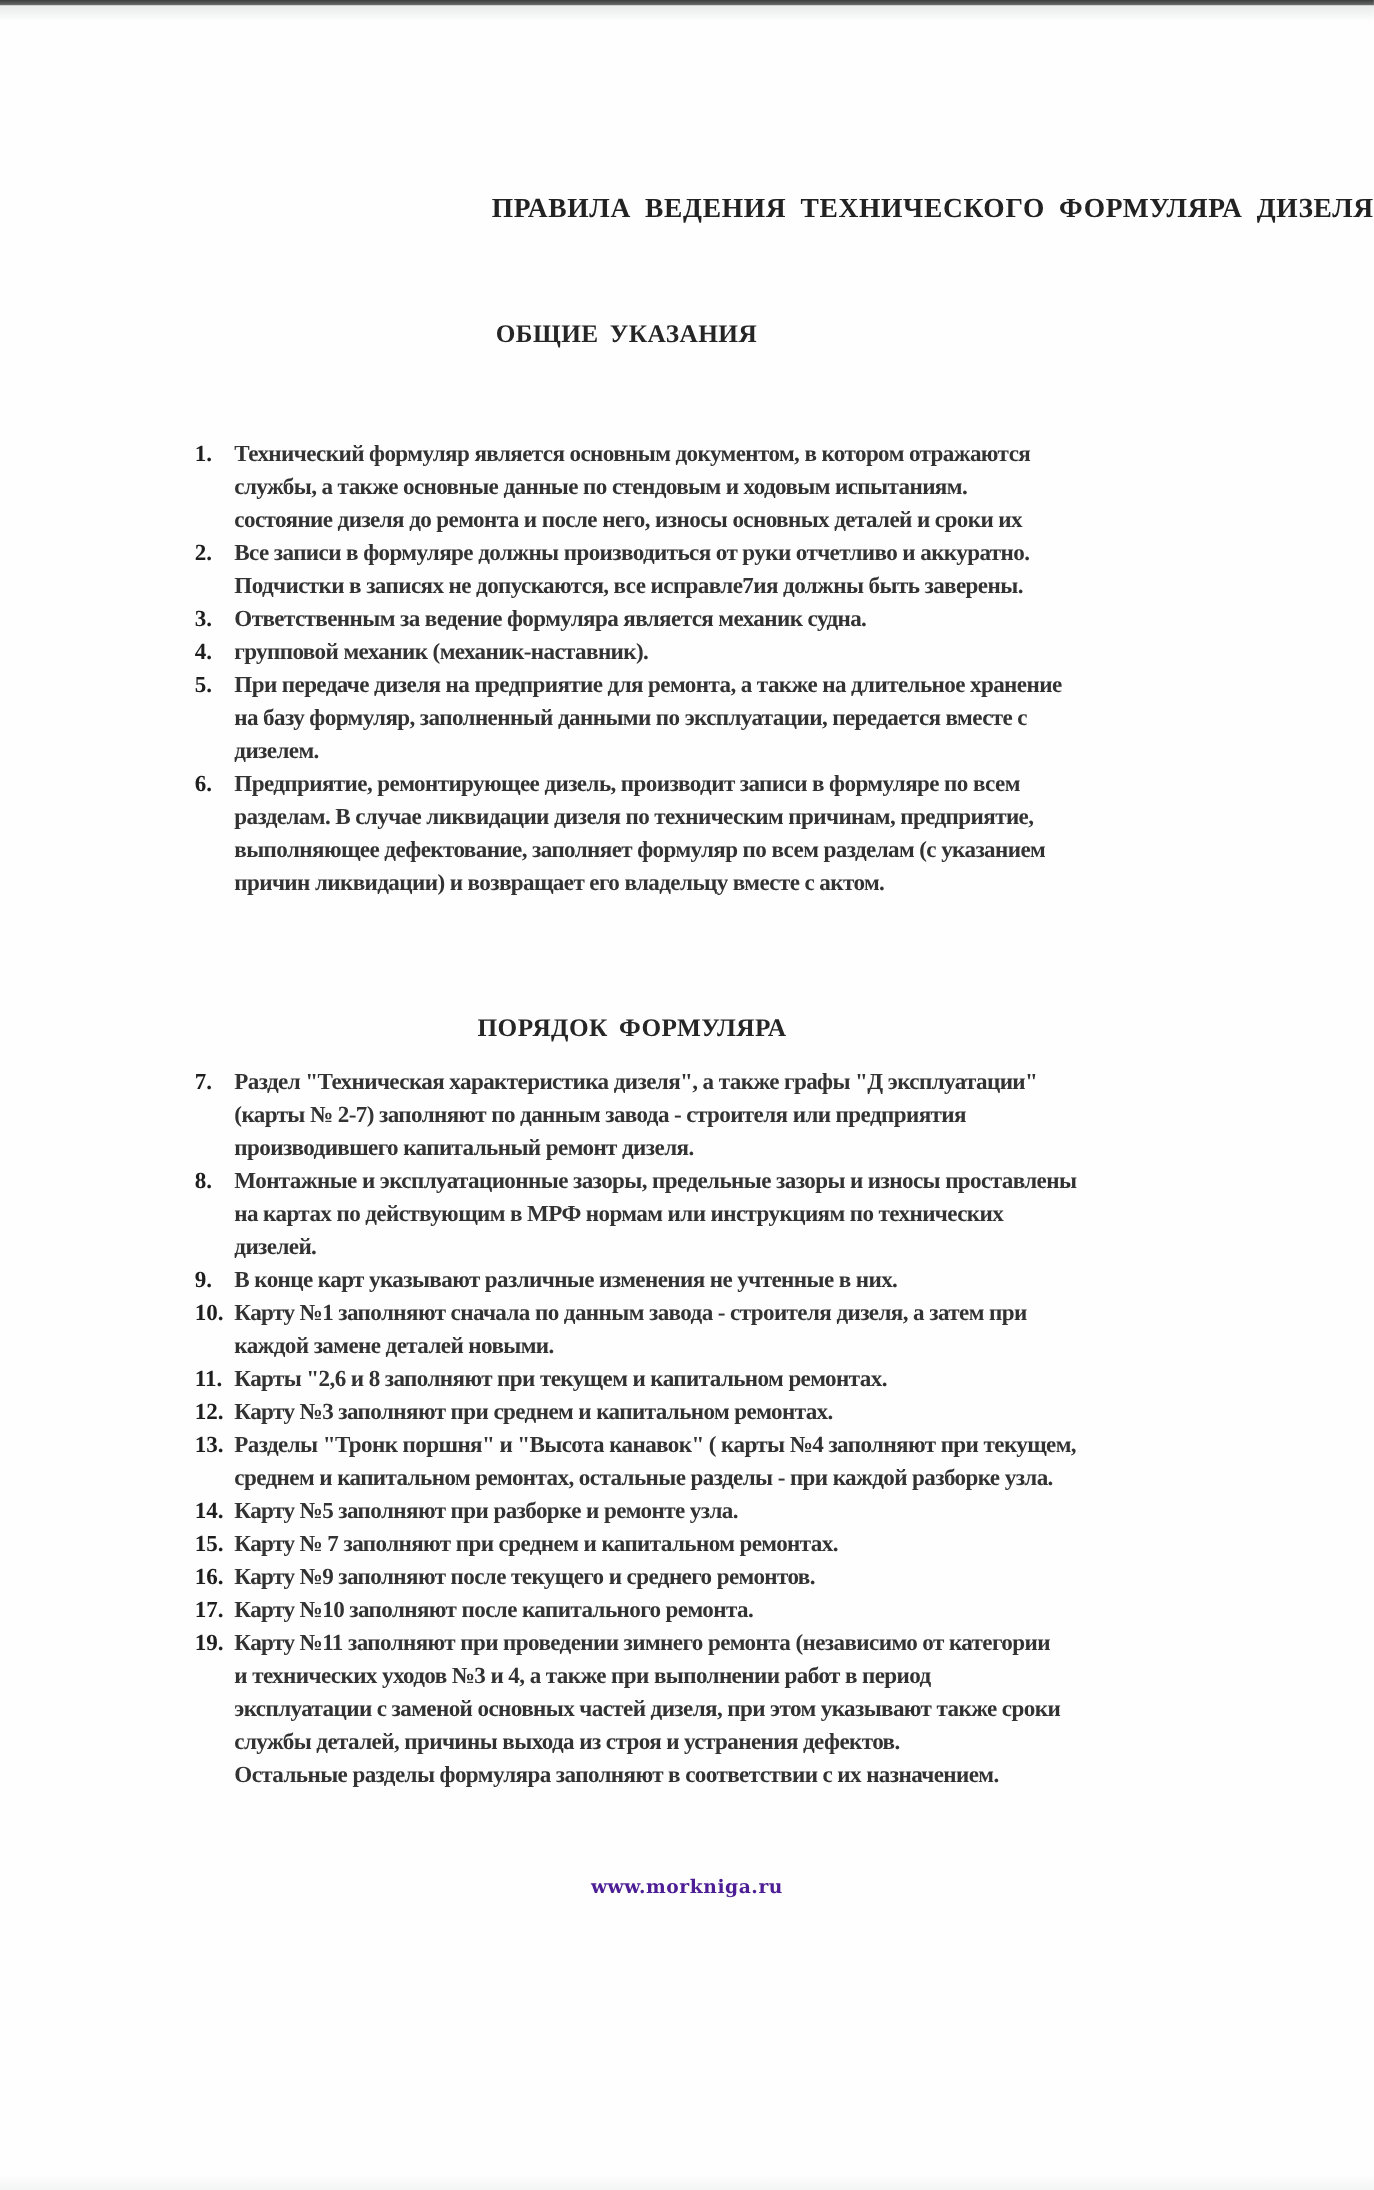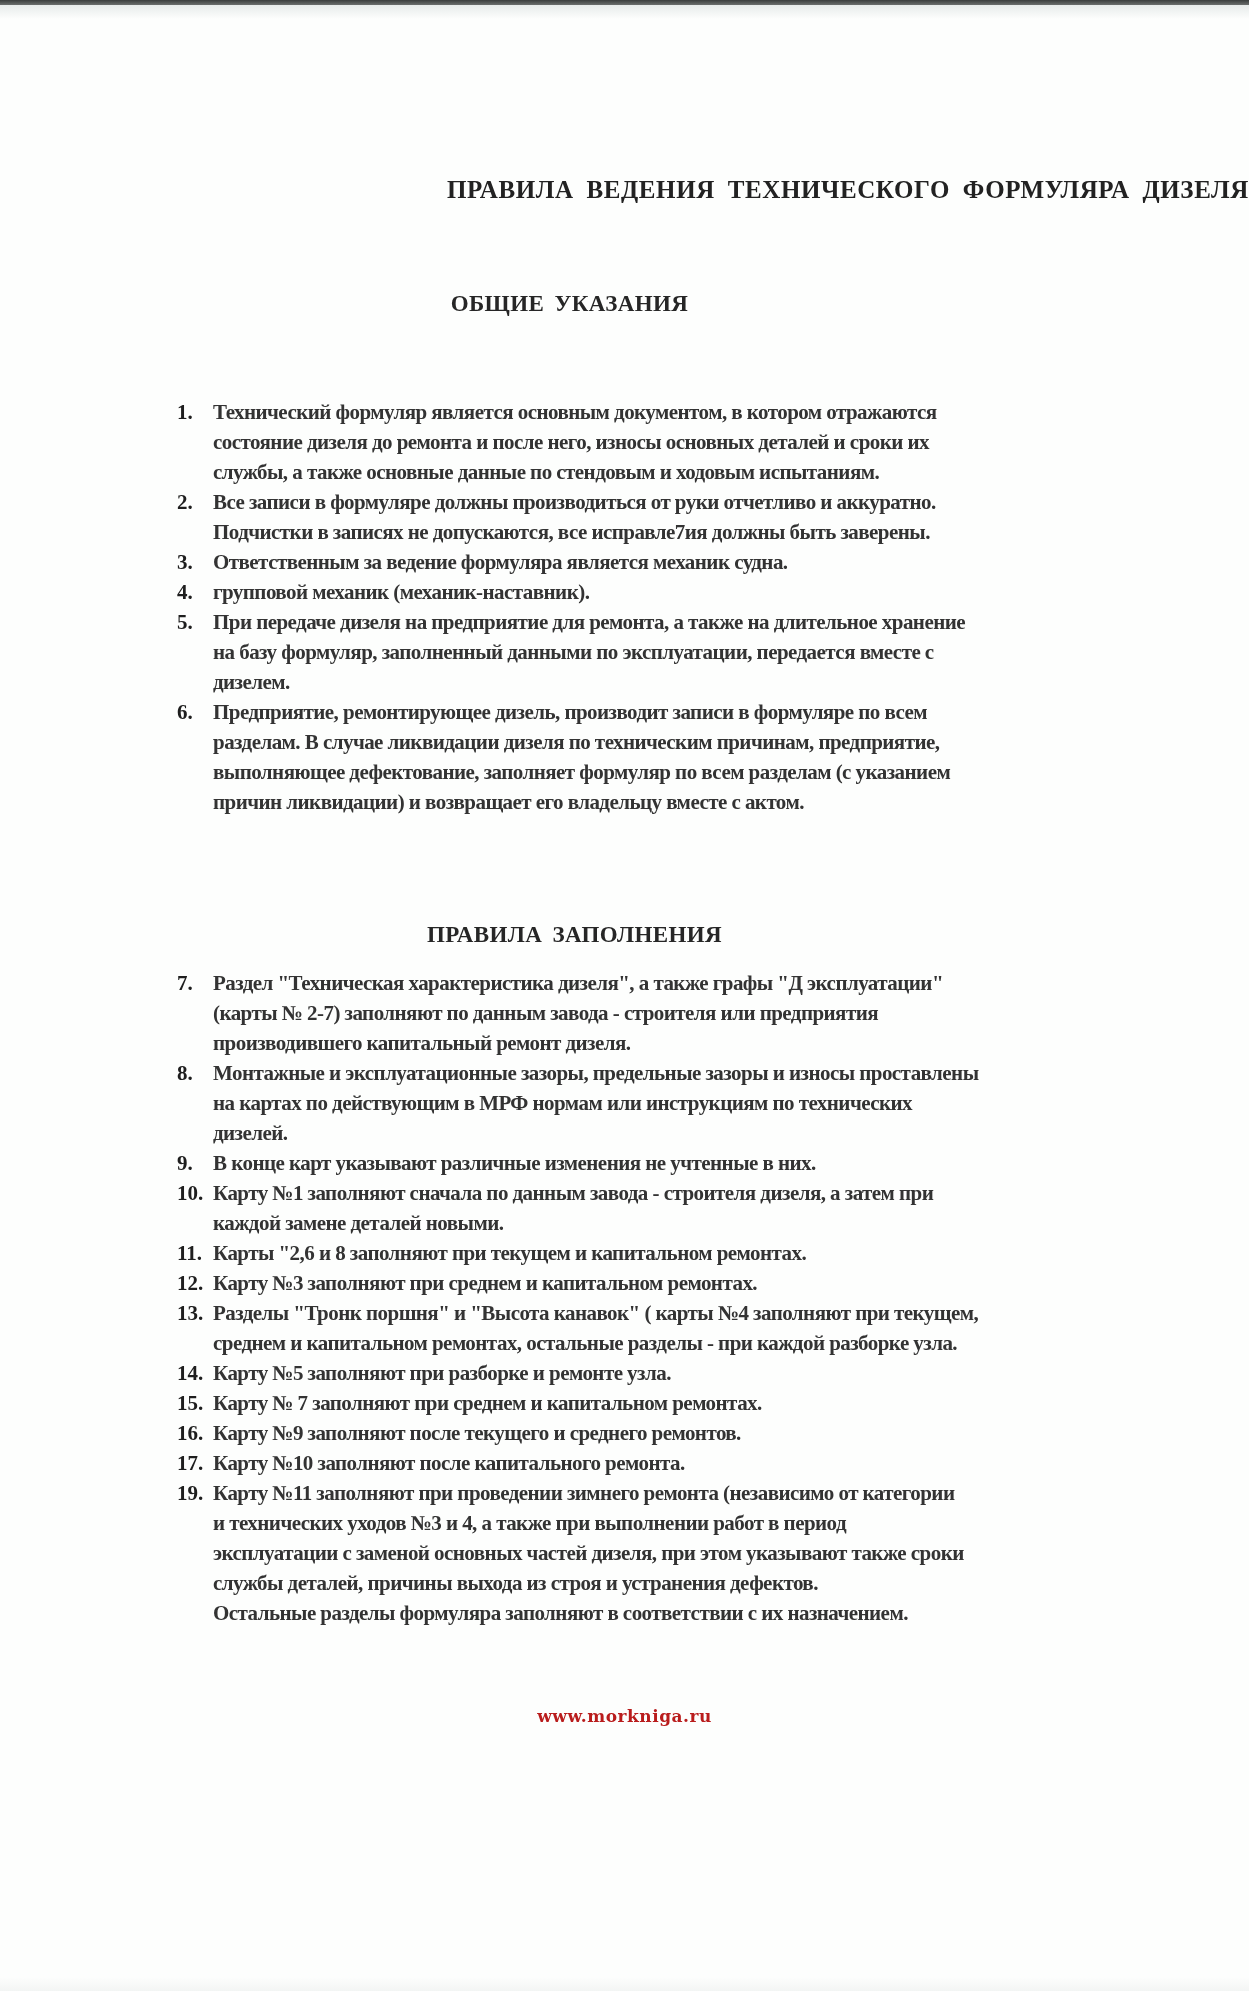--- a/index.html
+++ b/index.html
@@ -41,43 +41,43 @@
   .list1 { top:397px; }
   .list2 { top:968px; }
   .item { position:relative; padding-left:36px; }
   .num {
     position:absolute; left:0; top:0; font-weight:bold; color:#1e1e1e; letter-spacing:0;
   }
   .text { display:block; }
   .watermark {
     position:absolute; left:0; width:1249px; top:1706px; text-align:center;
     font-family:"DejaVu Serif", serif; font-weight:bold; font-size:17px;
-    color:#b91c1c; letter-spacing:0.5px;
+    color:#4c1d95; letter-spacing:0.5px;
   }
   .bottomedge {
     position:absolute; left:0; bottom:0; width:1249px; height:14px;
     background:linear-gradient(#fdfefd, #f3f5f4);
   }
 </style>
 </head>
 <body>
 
 <div class="topbar"></div>
 <div class="topshade"></div>
 
 <div class="page">
   <div class="title">ПРАВИЛА ВЕДЕНИЯ ТЕХНИЧЕСКОГО ФОРМУЛЯРА ДИЗЕЛЯ</div>
 
   <div class="heading h1">ОБЩИЕ УКАЗАНИЯ</div>
   <ul class="list list1">
       <li class="item">
         <span class="num">1.</span>
         <span class="text">Технический  формуляр является основным документом, в котором отражаются</span>
+        <span class="text">службы, а также основные данные по стендовым и ходовым испытаниям.</span>
         <span class="text">состояние дизеля до ремонта и после него, износы основных деталей и сроки их</span>
-        <span class="text">службы, а также основные данные по стендовым и ходовым испытаниям.</span>
       </li>
       <li class="item">
         <span class="num">2.</span>
         <span class="text">Все записи в формуляре должны производиться от руки отчетливо и аккуратно.</span>
         <span class="text">Подчистки в записях не допускаются, все исправле7ия должны быть заверены.</span>
       </li>
       <li class="item">
         <span class="num">3.</span>
         <span class="text">Ответственным за ведение формуляра является механик судна.</span>
       </li>
@@ -93,21 +93,21 @@
       </li>
       <li class="item">
         <span class="num">6.</span>
         <span class="text">Предприятие, ремонтирующее дизель, производит записи в формуляре по всем</span>
         <span class="text">разделам. В случае ликвидации дизеля по техническим причинам, предприятие,</span>
         <span class="text">выполняющее дефектование, заполняет формуляр по всем разделам (с указанием</span>
         <span class="text">причин ликвидации) и возвращает его владельцу вместе с актом.</span>
       </li>
     </ul>
 
-  <div class="heading h2">ПРАВИЛА ЗАПОЛНЕНИЯ</div>
+  <div class="heading h2">ПОРЯДОК ФОРМУЛЯРА</div>
   <ul class="list list2">
       <li class="item">
         <span class="num">7.</span>
         <span class="text">Раздел "Техническая характеристика дизеля", а также графы  "Д эксплуатации"</span>
         <span class="text">(карты № 2-7) заполняют по данным завода - строителя или предприятия</span>
         <span class="text">производившего капитальный ремонт дизеля.</span>
       </li>
       <li class="item">
         <span class="num">8.</span>
         <span class="text">Монтажные и эксплуатационные зазоры, предельные зазоры и износы проставлены</span>

